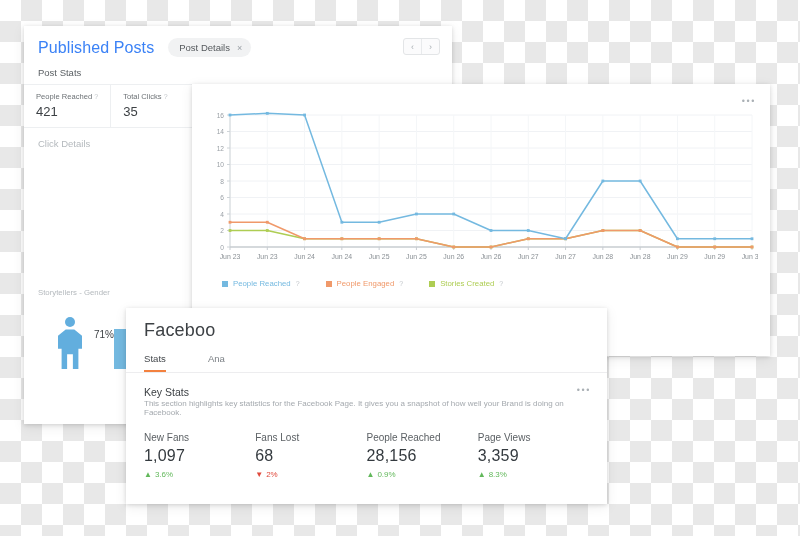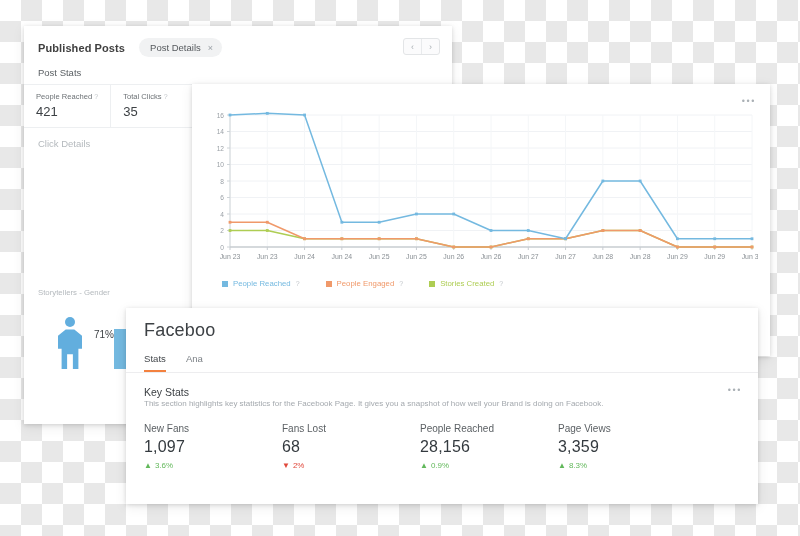--- a/index.html
+++ b/index.html
@@ -30,21 +30,21 @@
   #published-posts {
     left: 24px; top: 26px;
     width: 428px; height: 398px;
   }
   .pp-head {
     display: flex; align-items: center;
     padding: 12px 14px 10px 14px;
     position: relative;
   }
   .pp-title {
-    font-size: 11px; color: #404040; font-weight: 700;
+    font-size: 16px; color: #3b82f6; font-weight: 400;
     letter-spacing: .1px;
   }
   .pp-tab {
     margin-left: 14px;
     background: #f1f2f3;
     border-radius: 12px;
     padding: 4px 9px 4px 11px;
     display: flex; align-items: center; gap: 7px;
     font-size: 9.5px; color: #55595d;
   }
@@ -170,28 +170,28 @@
   .legend .item { display: flex; align-items: center; gap: 5px; }
   .legend .sq { width: 6px; height: 6px; display: inline-block; }
   .legend .q { color: #c3c7cb; font-size: 7px; }
   .lg-blue { color: #74b9e0; } .lg-blue .sq { background: #74b9e0; }
   .lg-orange { color: #f0996a; } .lg-orange .sq { background: #f0996a; }
   .lg-green { color: #aecd53; } .lg-green .sq { background: #aecd53; }
 
   
   #facebook-panel {
     left: 126px; top: 308px;
-    width: 632px; height: 196px;
+    width: 481px; height: 196px;
   }
   .fb-title {
     font-size: 18px; color: #3d4145; font-weight: 400;
     padding: 12px 0 0 18px; letter-spacing: .2px;
   }
   .fb-tabs {
-    display: flex; gap: 20px;
+    display: flex; gap: 42px;
     padding: 12px 0 0 18px;
     border-bottom: 1px solid #ededef;
   }
   .fb-tab {
     font-size: 9.6px; color: #7d8287;
     padding-bottom: 6px;
     border-bottom: 2px solid transparent;
   }
   .fb-tab.active { color: #44484c; border-bottom-color: #f3813f; }
 

